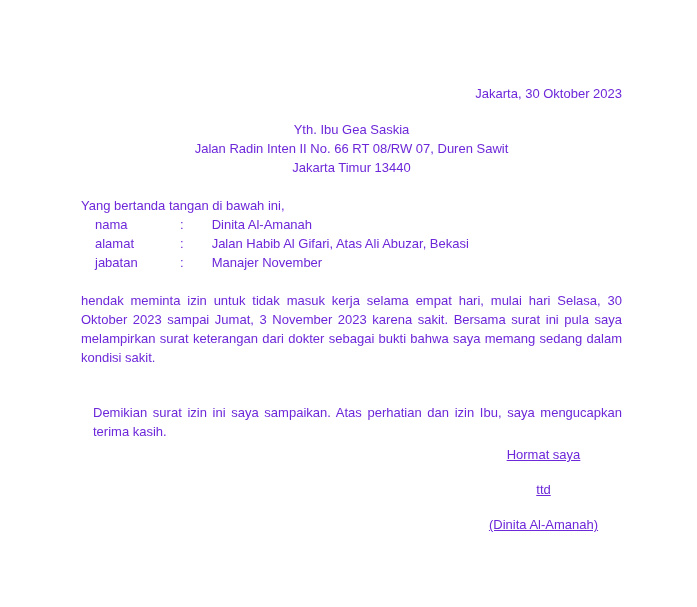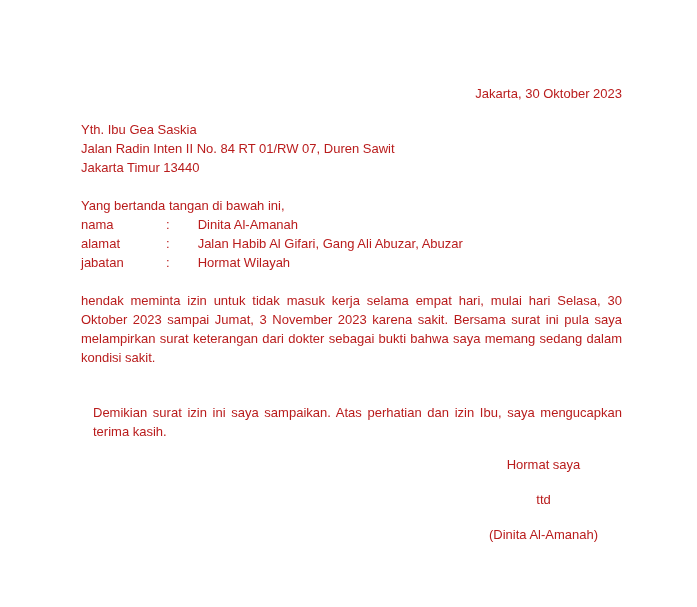--- a/index.html
+++ b/index.html
@@ -9,54 +9,56 @@
     background: #ffffff;
   }
   .page {
     position: relative;
     width: 697px;
     height: 607px;
     background: #ffffff;
     font-family: "Liberation Sans", sans-serif;
     font-size: 13px;
     line-height: 19px;
-    color: #b91c1c;
+    color: #6d28d9;
     overflow: hidden;
     -webkit-font-smoothing: antialiased;
   }
   .content {
     position: absolute;
     left: 81px;
     top: 84px;
     width: 541px;
   }
   .date-line {
     text-align: right;
     margin-bottom: 17px;
   }
   .recipient {
     margin-bottom: 19px;
+    text-align: center;
   }
   .recipient div {
     white-space: nowrap;
   }
   .salutation {
     margin-bottom: 19px;
   }
   .intro-line {
     margin-bottom: 0;
     margin-top: 8px;
   }
   .identity {
     margin-bottom: 19px;
   }
   .identity-row {
     display: flex;
     align-items: flex-end;
     white-space: nowrap;
+    margin-left: 14px;
   }
   .identity-label {
     width: 85px;
     flex: 0 0 85px;
   }
   .identity-sep {
     flex: 0 0 auto;
     padding-right: 4px;
   }
   .identity-value {
@@ -66,65 +68,66 @@
   .body-par {
     text-align: justify;
     text-justify: inter-word;
     margin-bottom: 36px;
   }
   .body-par.last {
     margin-bottom: 0;
     margin-left: 12px;
   }
   .signature {
-    margin-top: 14px;
+    margin-top: 4px;
     text-align: center;
     width: 100%;
     padding-left: 384px;
     box-sizing: border-box;
+    text-decoration: underline;
   }
   .signature .sig-line {
     margin-bottom: 16px;
   }
   .signature .sig-line.sig-last {
     margin-bottom: 0;
   }
 </style>
 </head>
 <body>
 
 <div class="page">
   <div class="content">
 
     <div class="date-line">Jakarta, 30 Oktober 2023</div>
 
     <div class="recipient">
       <div>Yth. Ibu Gea Saskia</div>
-      <div>Jalan Radin Inten II No. 84 RT 01/RW 07, Duren Sawit</div>
+      <div>Jalan Radin Inten II No. 66 RT 08/RW 07, Duren Sawit</div>
       <div>Jakarta Timur 13440</div>
     </div>
 
 
     <div class="intro-line">Yang bertanda tangan di bawah ini,</div>
 
     <div class="identity">
       <div class="identity-row">
         <span class="identity-label">nama</span>
         <span class="identity-sep">:</span>
         <span class="identity-value">Dinita Al-Amanah</span>
       </div>
       <div class="identity-row">
         <span class="identity-label">alamat</span>
         <span class="identity-sep">:</span>
-        <span class="identity-value">Jalan Habib Al Gifari, Gang Ali Abuzar, Abuzar</span>
+        <span class="identity-value">Jalan Habib Al Gifari, Atas Ali Abuzar, Bekasi</span>
       </div>
       <div class="identity-row">
         <span class="identity-label">jabatan</span>
         <span class="identity-sep">:</span>
-        <span class="identity-value">Hormat Wilayah</span>
+        <span class="identity-value">Manajer November</span>
       </div>
     </div>
 
     <div class="body-par">hendak meminta izin untuk tidak masuk kerja selama empat hari, mulai hari Selasa, 30 Oktober 2023 sampai Jumat, 3 November 2023 karena sakit. Bersama surat ini pula saya melampirkan surat keterangan dari dokter sebagai bukti bahwa saya memang sedang dalam kondisi sakit.</div>
 
     <div class="body-par last">Demikian surat izin ini saya sampaikan. Atas perhatian dan izin Ibu, saya mengucapkan terima kasih.</div>
 
     <div class="signature">
       <div class="sig-line">Hormat saya</div>
       <div class="sig-line">ttd</div>

